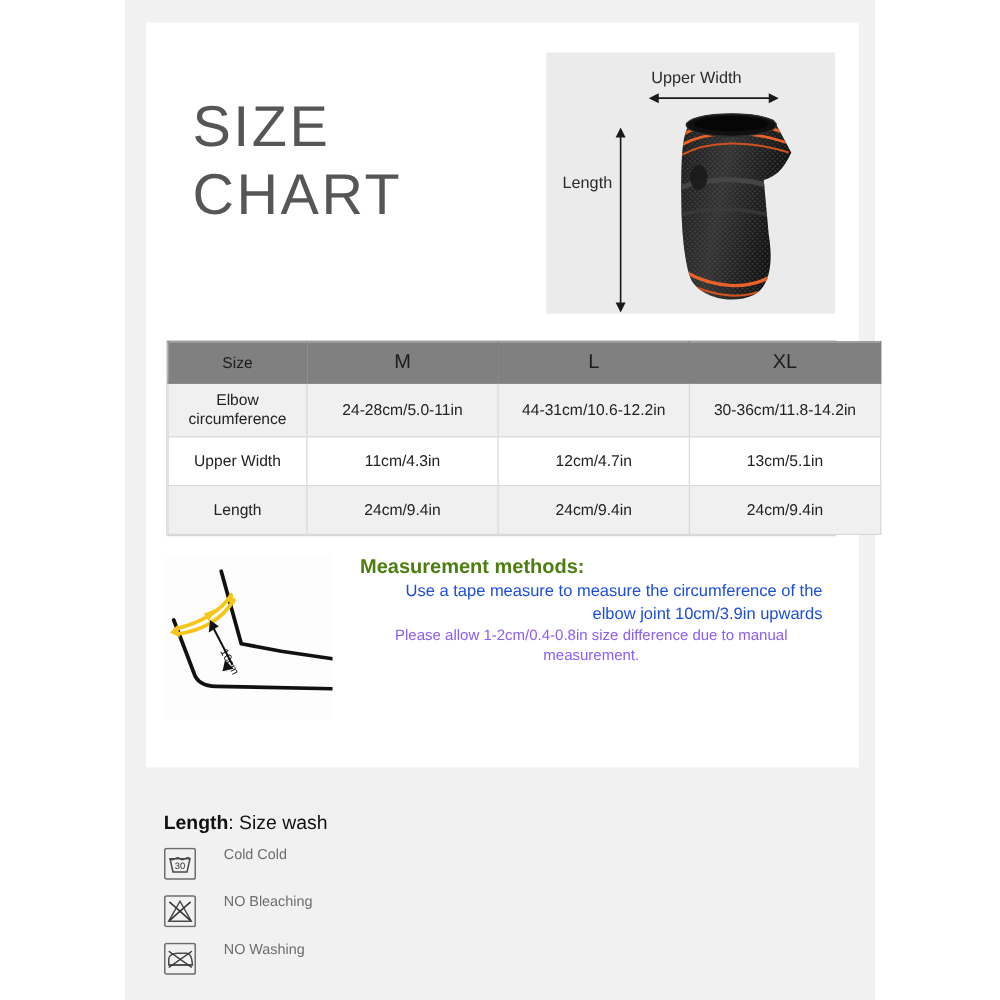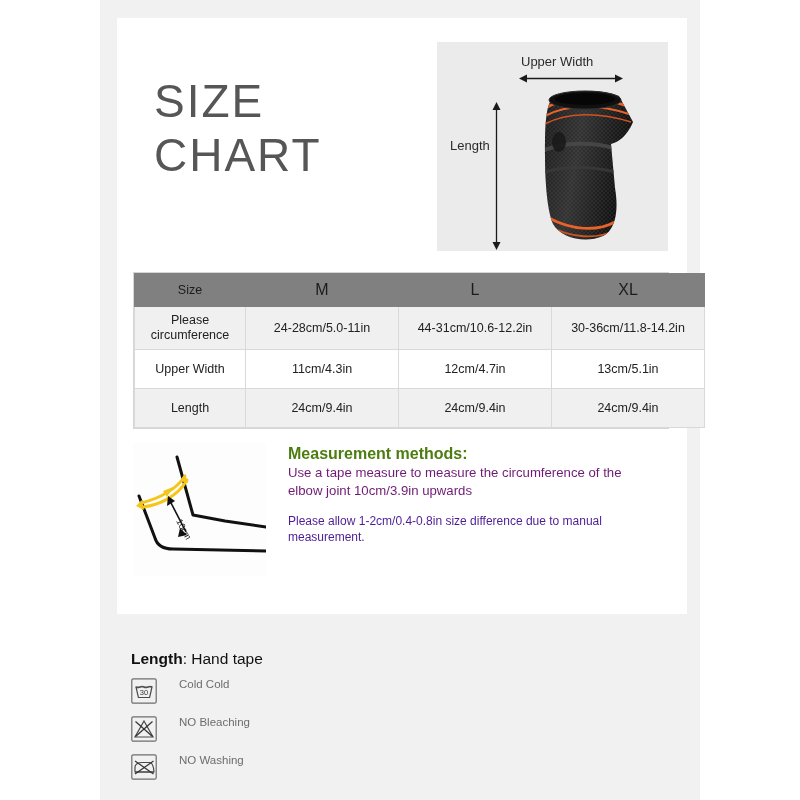--- a/index.html
+++ b/index.html
@@ -149,27 +149,28 @@
   }
   .measure-title {
     font-size: 16px;
     font-weight: bold;
     color: #4d7c0f;
     margin-bottom: 1px;
   }
   .measure-body {
     font-size: 13.2px;
     line-height: 18px;
-    color: #701a75;
-    margin-bottom: 13px;
+    color: #1d4ed8;
+    text-align: right;
   }
   .measure-note {
     font-size: 12px;
     line-height: 16px;
-    color: #4c1d95;
+    color: #8b5cf6;
+    text-align: center;
   }
 
   
   .washing {
     position: absolute;
     left: 131px; top: 650px;
     width: 420px;
   }
   .washing-title {
     font-size: 15.5px;
@@ -274,21 +275,21 @@
         <thead>
           <tr>
             <th class="col-size" style="width:102px">Size</th>
             <th class="col-m" style="width:144px">M</th>
             <th class="col-l" style="width:144px">L</th>
             <th class="col-xl" style="width:144px">XL</th>
           </tr>
         </thead>
         <tbody>
           <tr class="shade tall">
-            <td class="rowhead">Please circumference</td>
+            <td class="rowhead">Elbow circumference</td>
             <td>24-28cm/5.0-11in</td>
             <td>44-31cm/10.6-12.2in</td>
             <td>30-36cm/11.8-14.2in</td>
           </tr>
           <tr class="plain">
             <td class="rowhead">Upper Width</td>
             <td>11cm/4.3in</td>
             <td>12cm/4.7in</td>
             <td>13cm/5.1in</td>
           </tr>
@@ -330,21 +331,21 @@
         <div class="measure-title">Measurement methods:</div>
         <div class="measure-body">Use a tape measure to measure the circumference of the elbow joint 10cm/3.9in upwards</div>
         <div class="measure-note">Please allow 1-2cm/0.4-0.8in size difference due to manual measurement.</div>
       </div>
     </div>
 
   </div>
 
   <div class="washing">
     <div class="washing-title">
-      <b>Length</b><span>:</span>&nbsp;<span>Hand tape</span>
+      <b>Length</b><span>:</span>&nbsp;<span>Size wash</span>
     </div>
 
     <div class="wash-row">
       <svg class="wash-icon" viewBox="0 0 26 26">
         <rect x="0.8" y="0.8" width="24.4" height="24.4" rx="1.5" fill="none" stroke="#6d6d6d" stroke-width="1.2"></rect>
         <path d="M5,9 L21,9 L18.6,19.5 L7.4,19.5 Z" fill="none" stroke="#4a4a4a" stroke-width="1.2"></path>
         <path d="M5,9 C8,12 10,6 13,9 C16,12 18,6 21,9" fill="none" stroke="#4a4a4a" stroke-width="1.1"></path>
         <text x="13" y="17" text-anchor="middle" font-size="7.5" fill="#333333" font-family="Liberation Sans, sans-serif">30</text>
       </svg>
       <span class="wash-label">Cold Cold</span>

